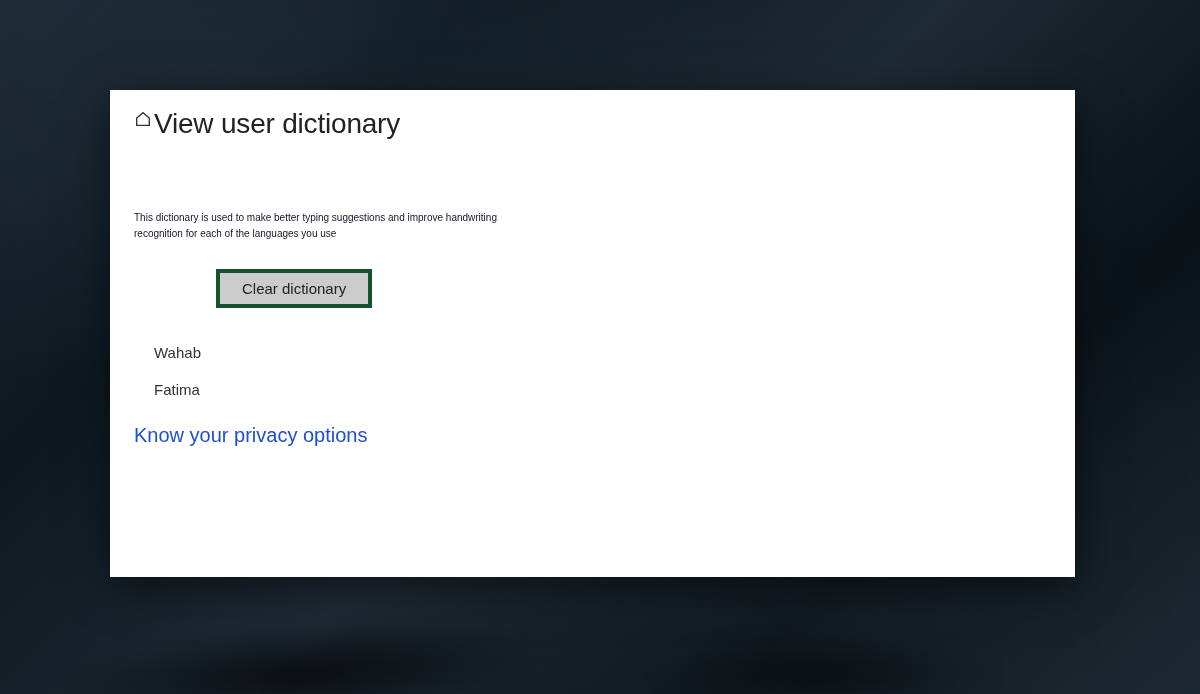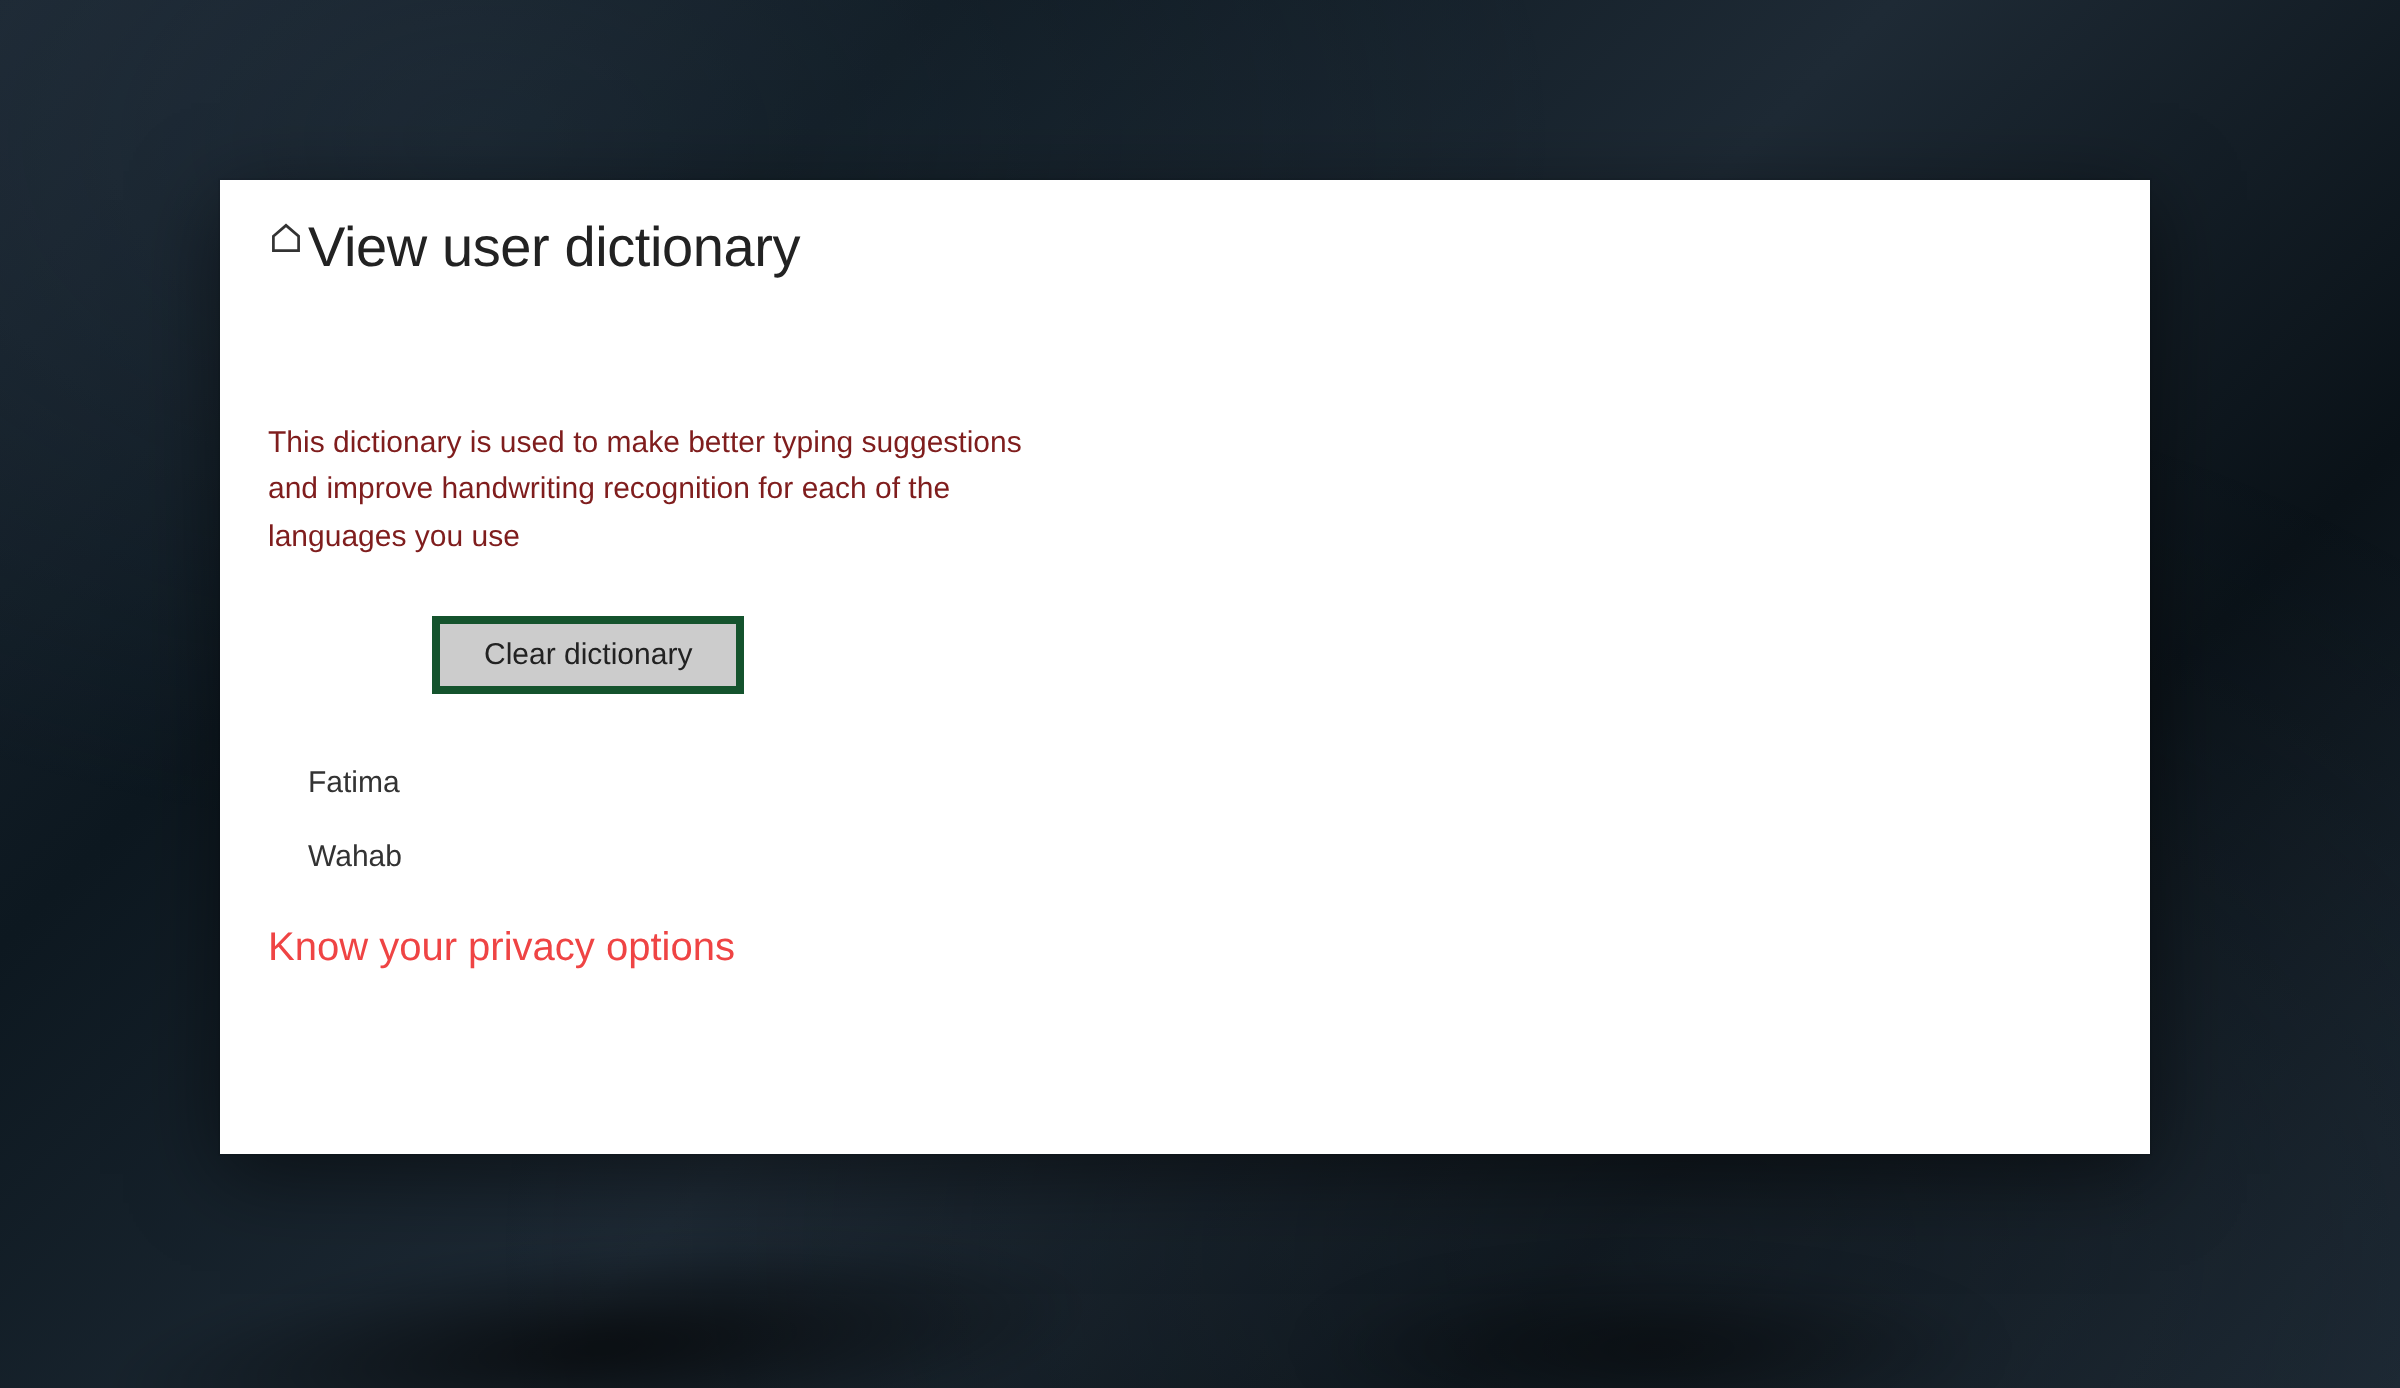--- a/index.html
+++ b/index.html
@@ -142,22 +142,22 @@
       font-weight: 400;
       color: #222;
       letter-spacing: -0.2px;
     }
 
     .content-area {
       padding: 70px 24px 0 24px;
     }
 
     .description {
-      font-size: 15px;
-      color: #7f1d1d;
+      font-size: 10px;
+      color: #0f172a;
       line-height: 1.55;
       max-width: 390px;
     }
 
     .clear-btn {
       margin-top: 28px;
       margin-left: 82px;
       padding: 7px 22px;
       background: #cccccc;
       border: 4px solid #14532d;
@@ -178,21 +178,21 @@
       margin-bottom: 20px;
     }
 
     .privacy-section {
       margin-top: 26px;
     }
 
     .privacy-heading {
       font-size: 20px;
       font-weight: 500;
-      color: #ef4444;
+      color: #1d4ed8;
       margin-bottom: 0;
     }
 
     .privacy-subtitle {
       font-size: 15px;
       color: #888;
     }
   </style>
 </head>
 <body>
@@ -209,21 +209,21 @@
     </div>
     <h1 class="page-title">View user dictionary</h1>
   </div>
 
   <div class="content-area">
     <p class="description">This dictionary is used to make better typing suggestions and improve handwriting recognition for each of the languages you use</p>
 
     <button class="clear-btn">Clear dictionary</button>
 
     <div class="word-list">
+      <div class="word-item">Wahab</div>
       <div class="word-item">Fatima</div>
-      <div class="word-item">Wahab</div>
     </div>
 
     <div class="privacy-section">
       <h2 class="privacy-heading">Know your privacy options</h2>
     </div>
   </div>
 </div>
 
 </body></html>

